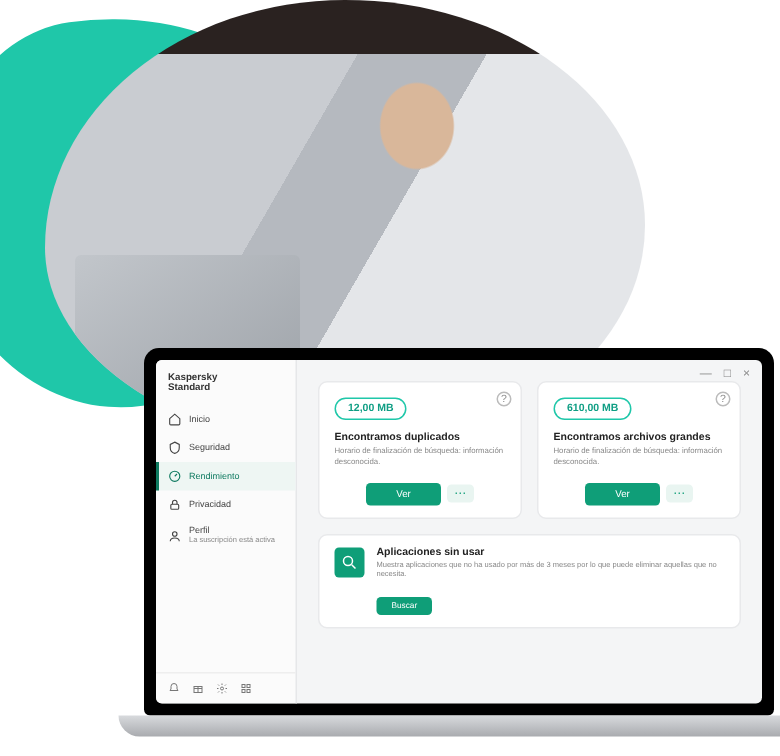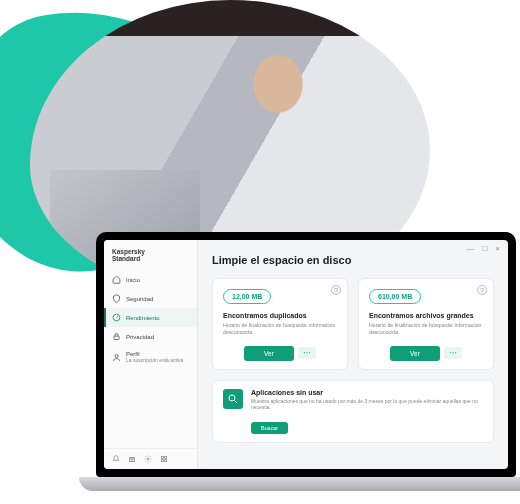--- a/index.html
+++ b/index.html
@@ -282,21 +282,20 @@
         </div>
       </aside>
 
       <section class="main">
         <div class="win-controls">
           <span>—</span>
           <span>□</span>
           <span>×</span>
         </div>
 
-        <h2 class="title">Limpie el espacio en disco</h2>
 
         <div class="cards">
 
           <div class="card">
             <div class="qmark">?</div>
             <span class="metric">12,00 MB</span>
             <div class="card-title">Encontramos duplicados</div>
             <div class="card-desc">Horario de finalización de búsqueda: información desconocida.</div>
             <div class="card-actions">
               <button class="btn">Ver</button>

